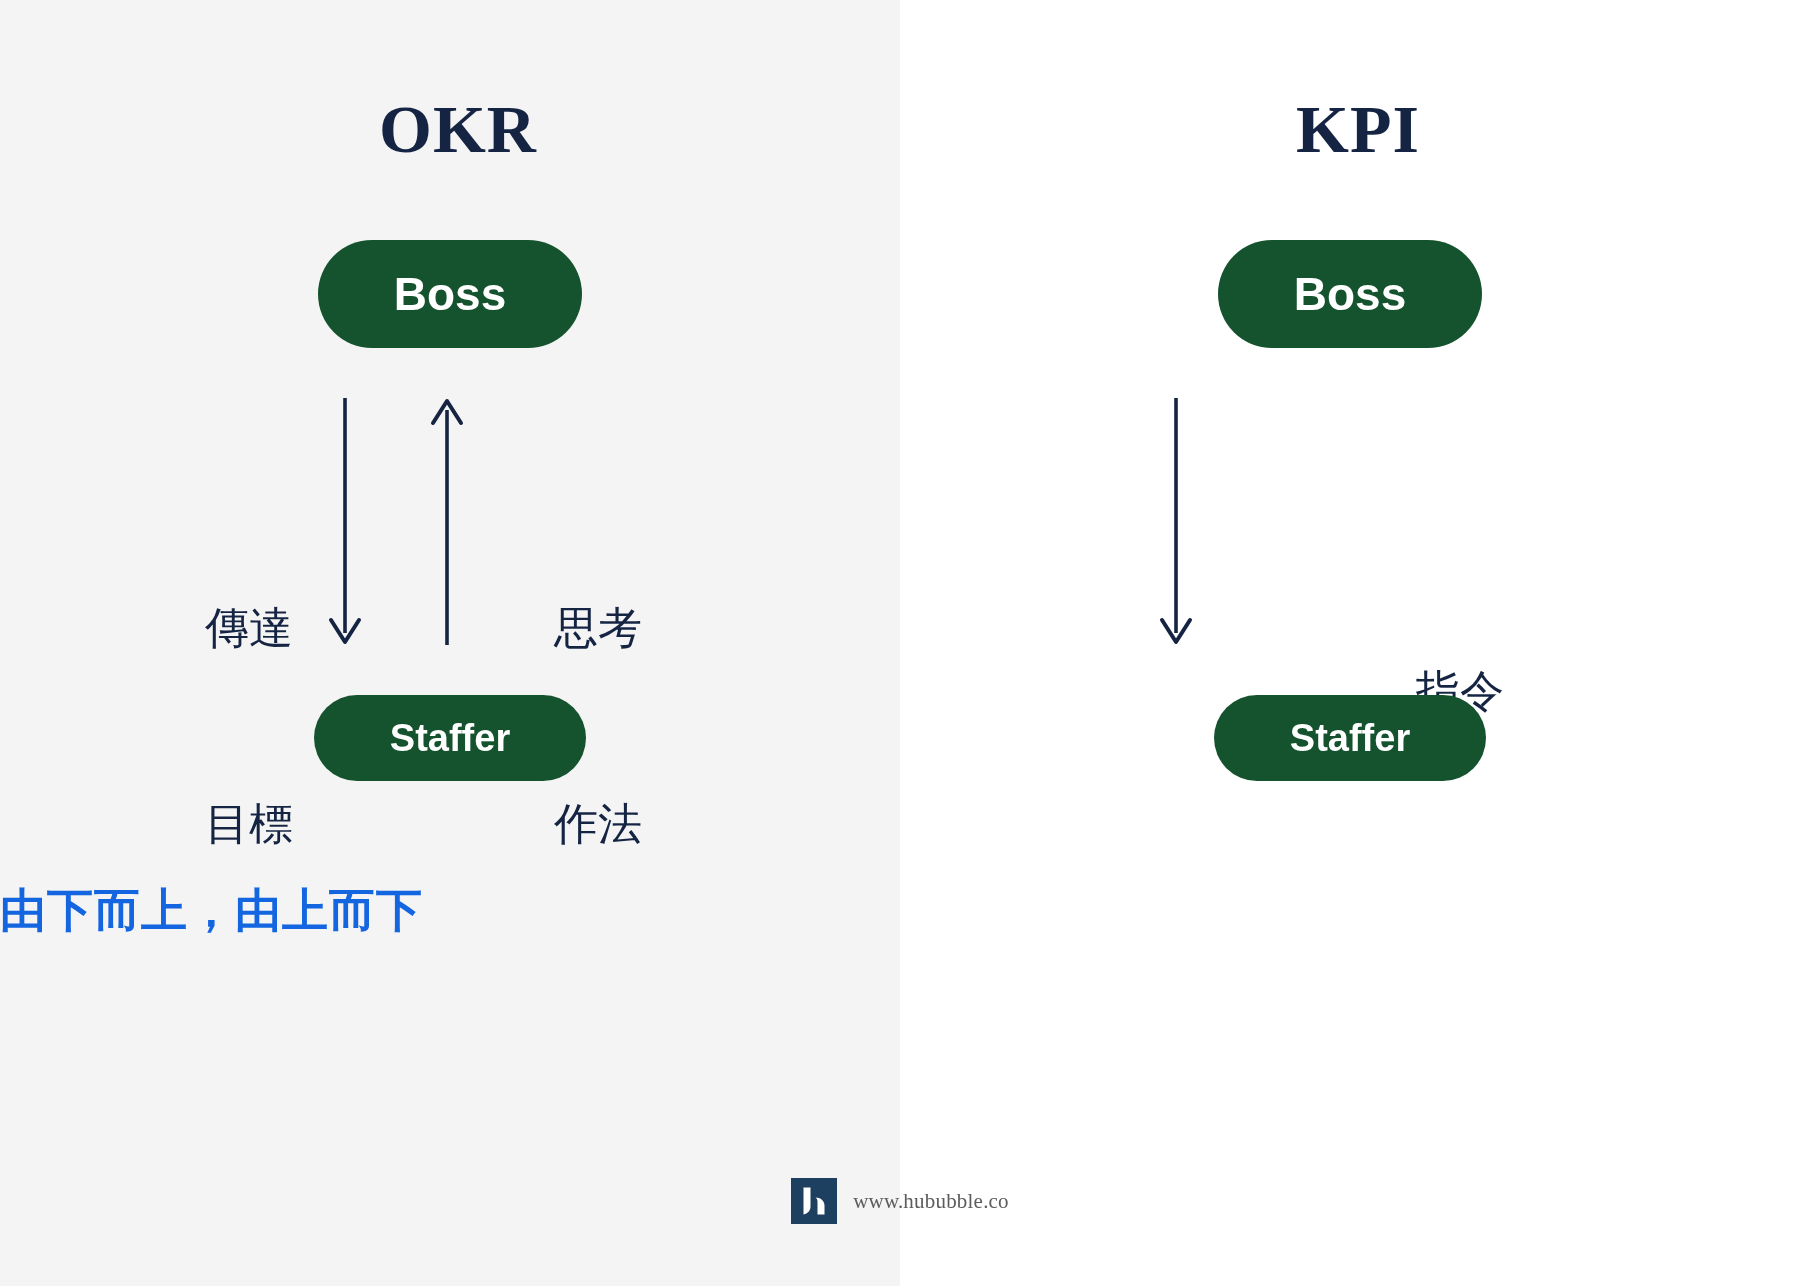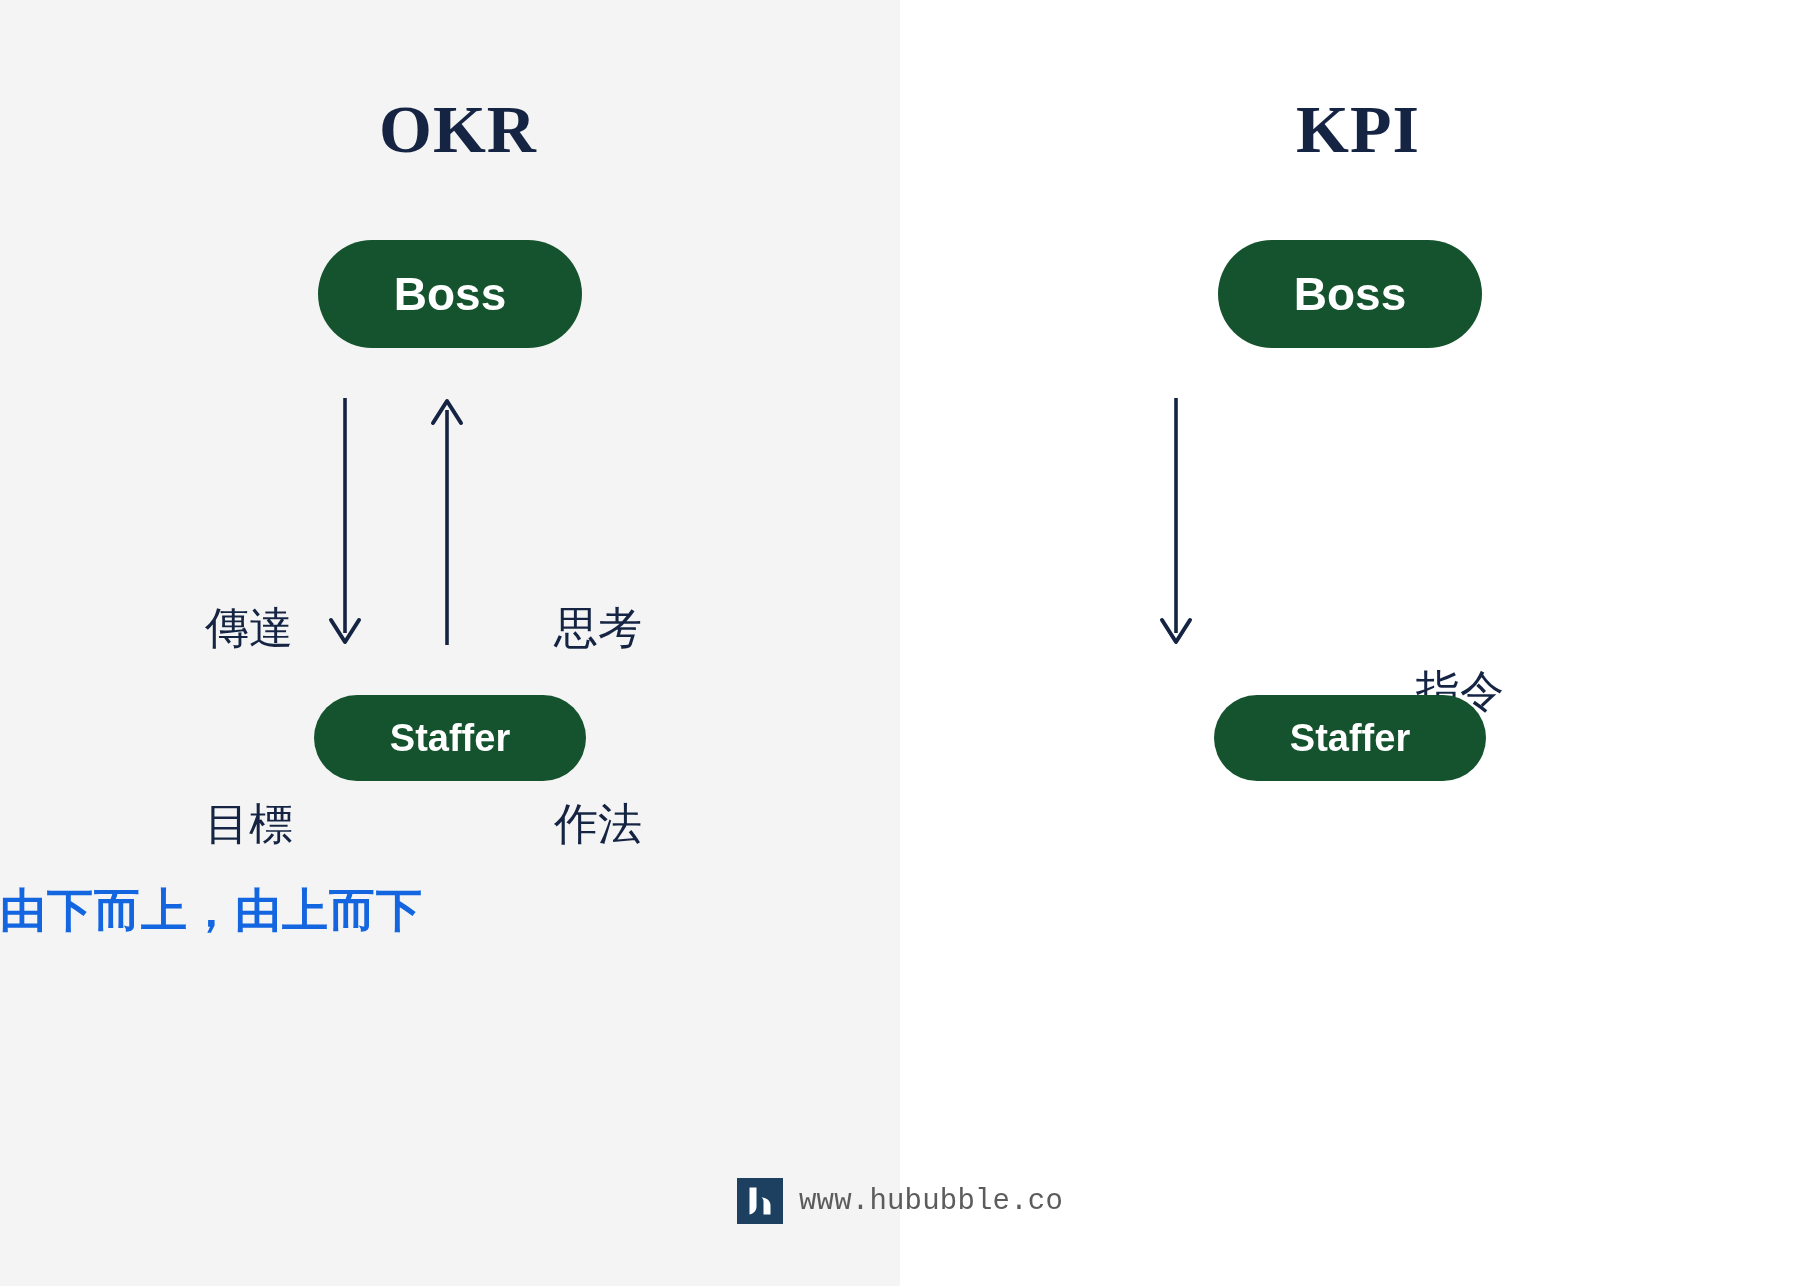--- a/index.html
+++ b/index.html
@@ -139,22 +139,22 @@
     gap: 16px;
   }
   .brand-logo {
     width: 46px;
     height: 46px;
     background: #1d4061;
     display: block;
     flex: 0 0 auto;
   }
   .footer-url {
-    font-family: Liberation Mono, monospace;
-    font-size: 29px;
+    font-family: Liberation Serif, serif;
+    font-size: 21px;
     color: #5c5c5c;
     letter-spacing: 0.2px;
   }
 </style>
 </head>
 <body>
 
 <div id="stage">
 
   <div class="bg-panel bg-left"></div>

